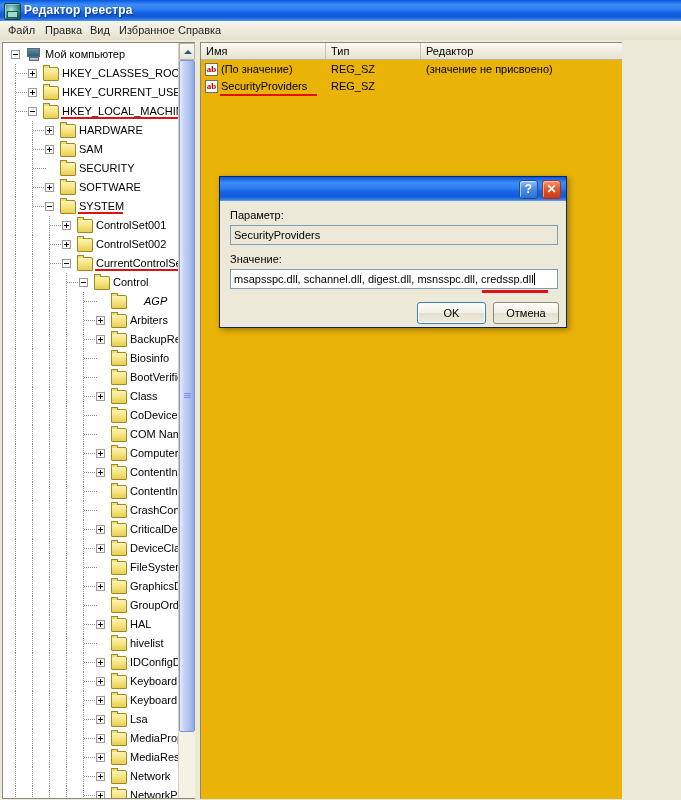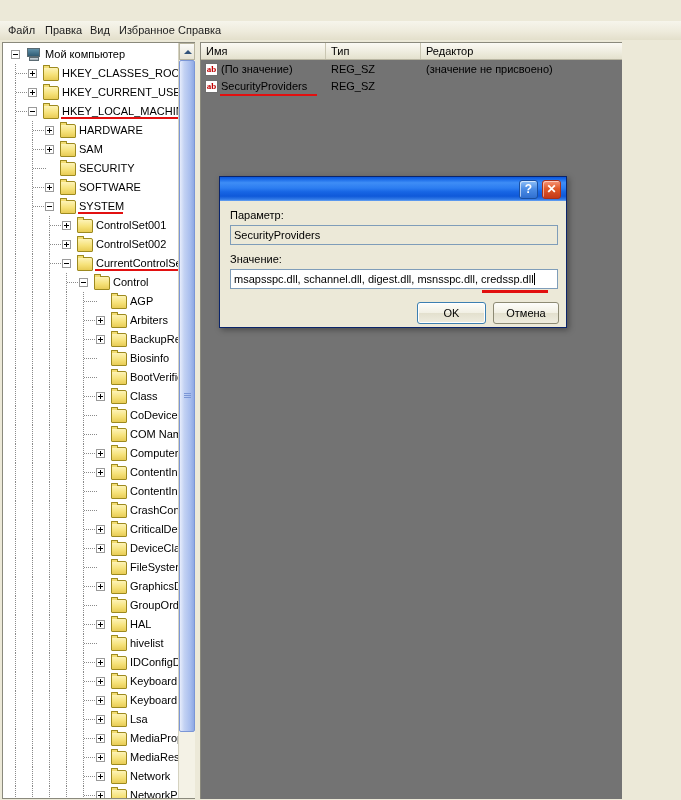--- a/index.html
+++ b/index.html
@@ -285,21 +285,21 @@
     background-image: linear-gradient(to bottom, #7b96d6 33%, transparent 33%);
     background-size: 7px 2px;
   }
 
   
   .list-pane {
     position: absolute;
     left: 200px; top: 2px;
     width: 422px;
     height: 757px;
-    background: #737373;
+    background: #eab308;
     border: 1px solid #8a897c;
     border-right: none;
     border-bottom: none;
     box-sizing: border-box;
     overflow: hidden;
   }
   .list-header {
     position: absolute;
     left: 0; top: 0;
     width: 100%;
@@ -458,20 +458,24 @@
   .dlg-button.default {
     border: 1px solid #3c7fb1;
     box-shadow: inset 0 0 0 1px #ffffff;
   }
 </style>
 </head>
 <body>
 
 <div id="regedit-window">
 
+  <div class="titlebar">
+    <div class="titlebar-icon"></div>
+    <div class="titlebar-text">Редактор реестра</div>
+  </div>
 
   <div class="menubar">
     <div class="menu-item" style="left:6px">Файл</div>
     <div class="menu-item" style="left:43px">Правка</div>
     <div class="menu-item" style="left:88px">Вид</div>
     <div class="menu-item" style="left:117px">Избранное</div>
     <div class="menu-item" style="left:176px">Справка</div>
   </div>
 
   <div class="client">
@@ -584,21 +588,21 @@
               <div class="tree-label" style="left: 110px;">Control</div>
             </div>
             <div class="tree-row">
               <div class="dotline-v" style="left: 12px; top: 0px; height: 19px;"></div>
               <div class="dotline-v" style="left: 29px; top: 0px; height: 19px;"></div>
               <div class="dotline-v" style="left: 46px; top: 0px; height: 19px;"></div>
               <div class="dotline-v" style="left: 63px; top: 0px; height: 19px;"></div>
               <div class="dotline-v" style="left: 80px; top: 0px; height: 19px;"></div>
               <div class="dotline-h" style="left: 81px; width: 13px;"></div>
               <div class="ico ico-folder" style="left: 108px;"></div>
-              <div class="tree-label" style="left: 127px;">AGP</div>
+              <div class="tree-label" style="left: 141px; font-style: italic;">AGP</div>
             </div>
             <div class="tree-row">
               <div class="dotline-v" style="left: 12px; top: 0px; height: 19px;"></div>
               <div class="dotline-v" style="left: 29px; top: 0px; height: 19px;"></div>
               <div class="dotline-v" style="left: 46px; top: 0px; height: 19px;"></div>
               <div class="dotline-v" style="left: 63px; top: 0px; height: 19px;"></div>
               <div class="dotline-v" style="left: 80px; top: 0px; height: 19px;"></div>
               <div class="dotline-h" style="left: 81px; width: 13px;"></div>
               <div class="tw plus" style="left: 93px;"></div>
               <div class="ico ico-folder" style="left: 108px;"></div>

